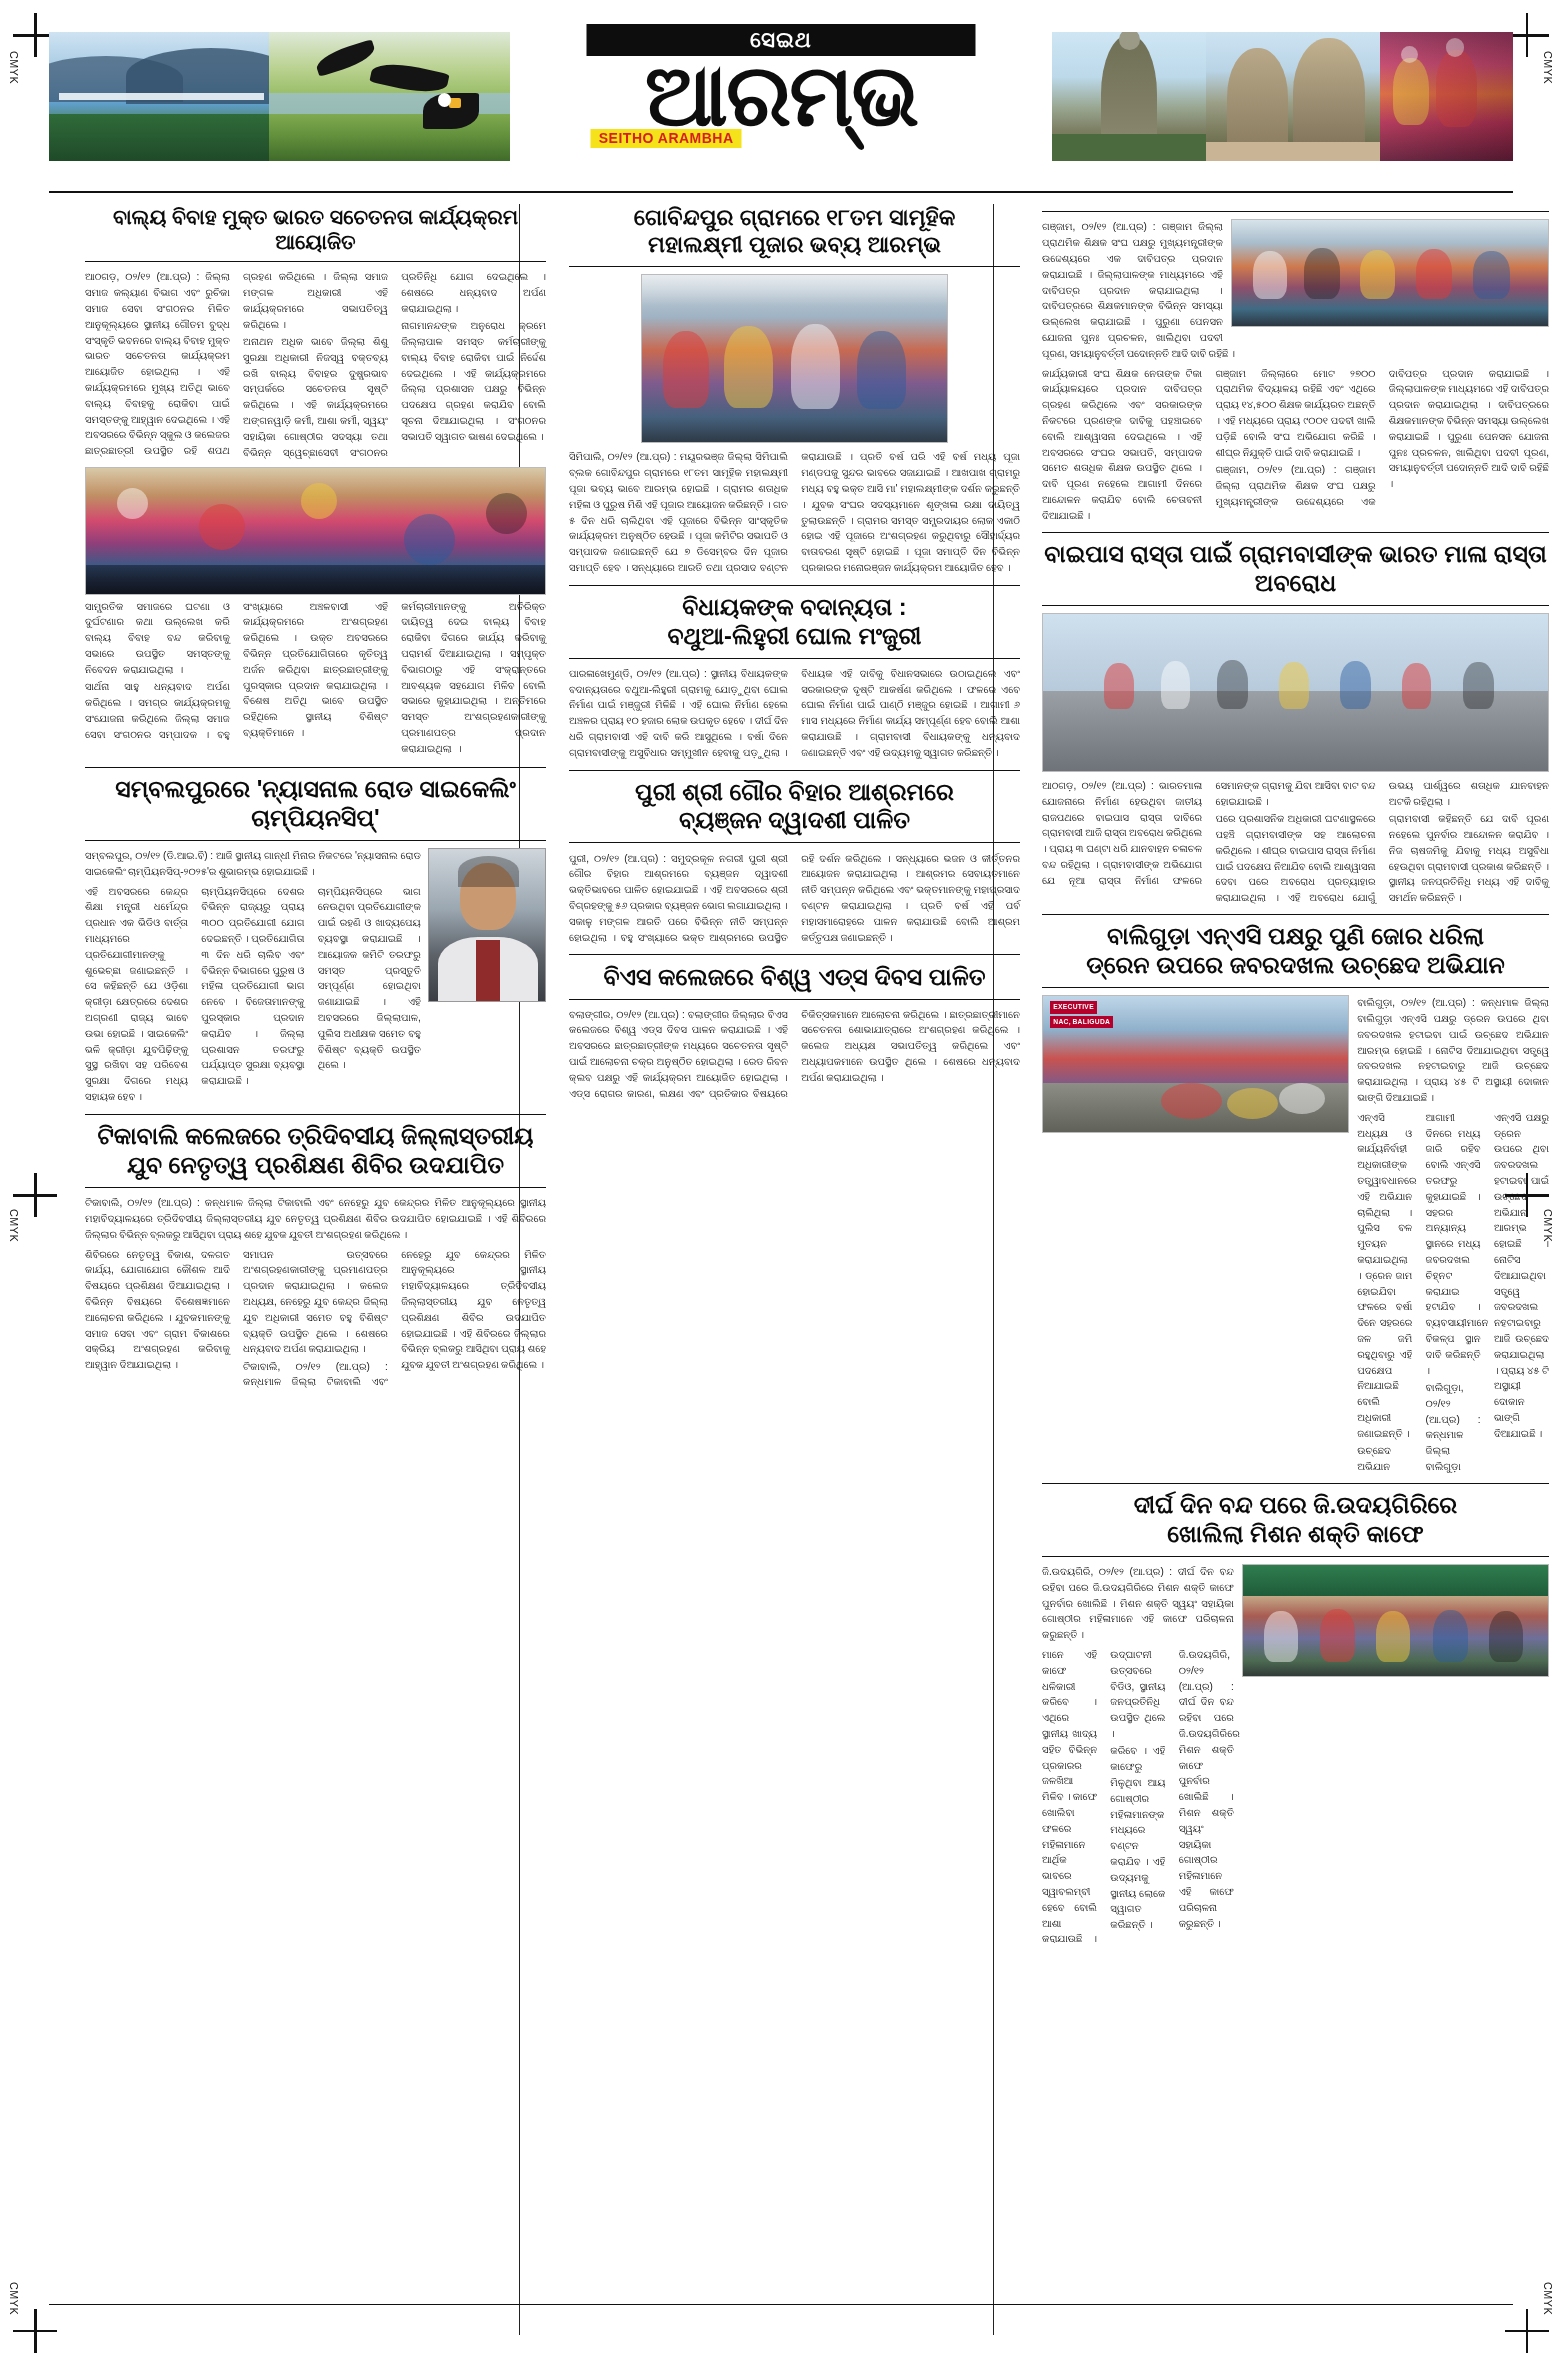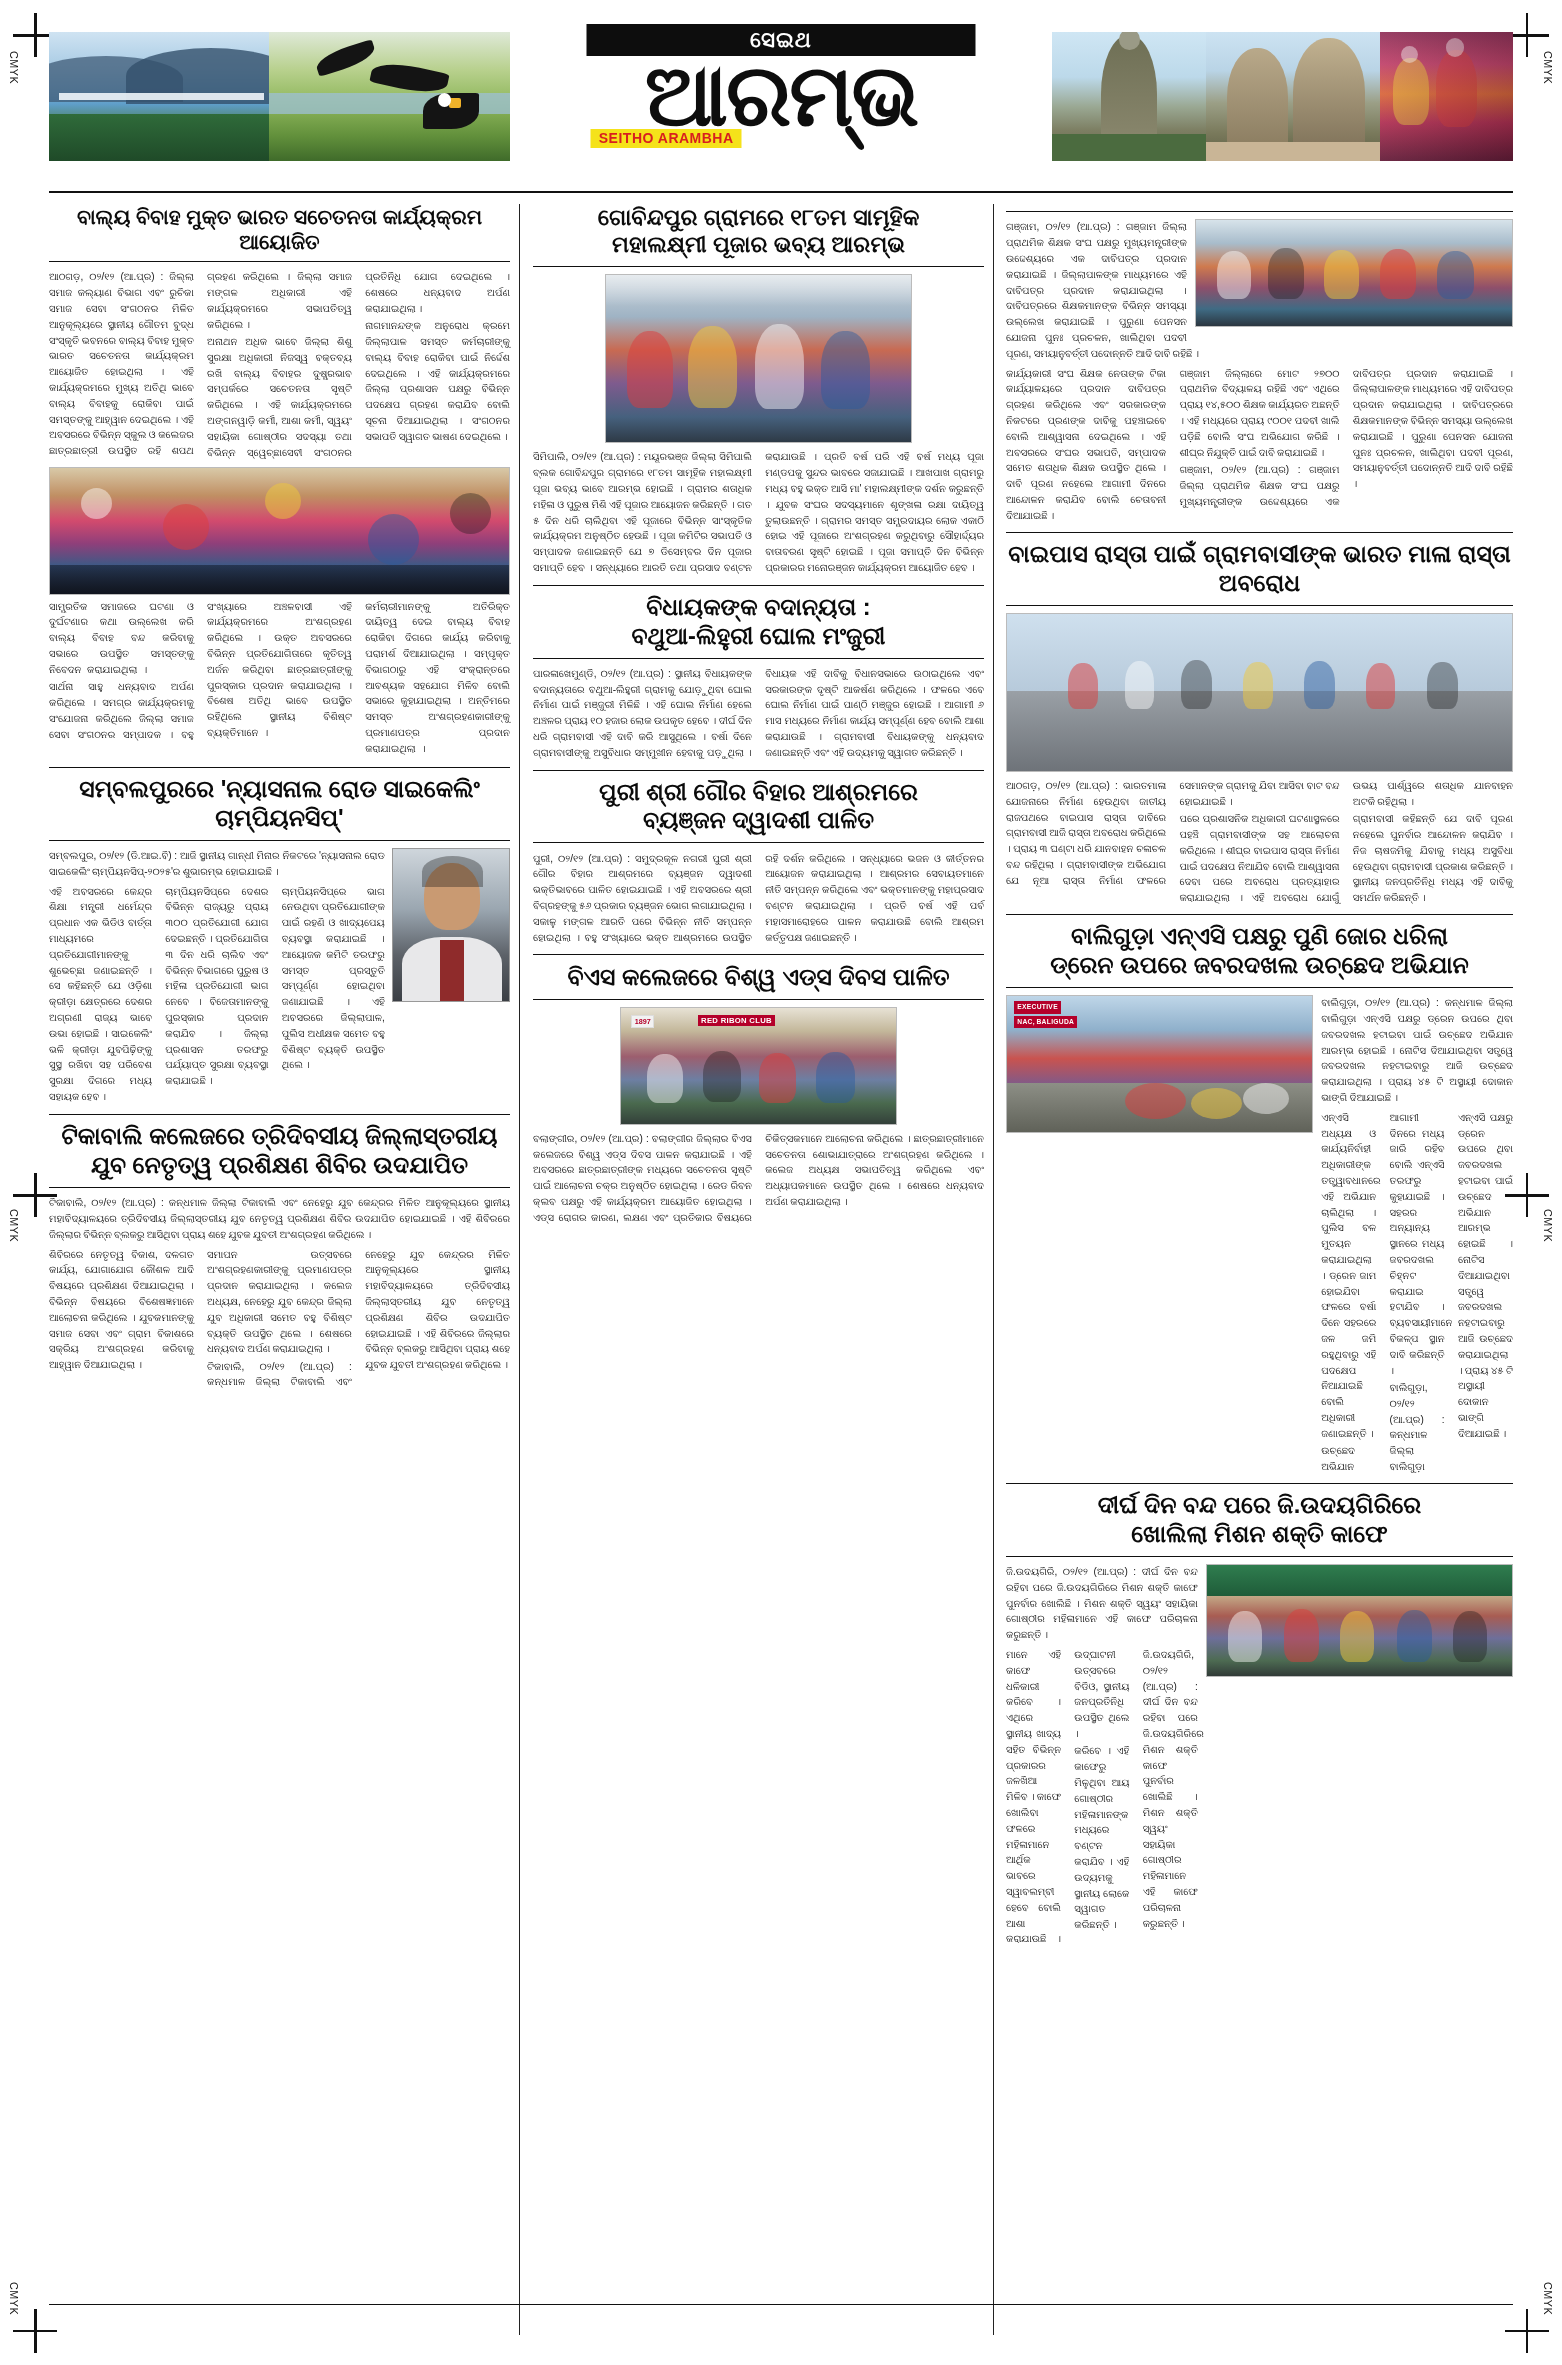--- a/index.html
+++ b/index.html
@@ -46,21 +46,21 @@
                 font-size:14px; font-weight:bold; letter-spacing:0.5px;
                 padding:1.5px 8.2px 2px; margin-top:-13.3px; position:relative; z-index:3;
                 font-family:"Liberation Sans", sans-serif; }
   .dateline { position:absolute; left:0; right:0; top:162px; text-align:center;
               font-size:14.3px; font-weight:bold; color:#111; letter-spacing:0.3px; }
 
   .rule { position:absolute; background:#111; }
 
   
   .content { position:absolute; left:49px; top:204px; width:1464px; }
-  .col { position:absolute; top:0; }
+  .col { position:absolute; top:0;margin-left:36px; }
   .c1 { left:0;    width:461px; }
   .c2 { left:484px; width:451px; }
   .c3 { left:957px; width:507px; }
 
   .vline { position:absolute; top:0; width:1px; background:#222; }
 
   
   .hl { font-weight:bold; color:#0b0b0b; text-align:center;
         font-family:"Liberation Sans", sans-serif; line-height:1.22; }
   .hl-1 { font-size:20.5px; }
@@ -279,28 +279,20 @@
         <div class="body2 txt">
           <p>ପୁରୀ, ୦୨/୧୨ (ଆ.ପ୍ର) : ସମୁଦ୍ରକୂଳ ନଗରୀ ପୁରୀ ଶ୍ରୀ ଗୌର ବିହାର ଆଶ୍ରମରେ ବ୍ୟଞ୍ଜନ ଦ୍ୱାଦଶୀ ଭକ୍ତିଭାବରେ ପାଳିତ ହୋଇଯାଇଛି । ଏହି ଅବସରରେ ଶ୍ରୀ ବିଗ୍ରହଙ୍କୁ ୫୬ ପ୍ରକାର ବ୍ୟଞ୍ଜନ ଭୋଗ ଲଗାଯାଇଥିଲା । ସକାଳୁ ମଙ୍ଗଳ ଆରତି ପରେ ବିଭିନ୍ନ ନୀତି ସମ୍ପନ୍ନ ହୋଇଥିଲା । ବହୁ ସଂଖ୍ୟାରେ ଭକ୍ତ ଆଶ୍ରମରେ ଉପସ୍ଥିତ ରହି ଦର୍ଶନ କରିଥିଲେ । ସନ୍ଧ୍ୟାରେ ଭଜନ ଓ କୀର୍ତ୍ତନର ଆୟୋଜନ କରାଯାଇଥିଲା । ଆଶ୍ରମର ସେବାୟତମାନେ ନୀତି ସମ୍ପନ୍ନ କରିଥିଲେ ଏବଂ ଭକ୍ତମାନଙ୍କୁ ମହାପ୍ରସାଦ ବଣ୍ଟନ କରାଯାଇଥିଲା । ପ୍ରତି ବର୍ଷ ଏହି ପର୍ବ ମହାସମାରୋହରେ ପାଳନ କରାଯାଉଛି ବୋଲି ଆଶ୍ରମ କର୍ତ୍ତୃପକ୍ଷ ଜଣାଇଛନ୍ତି ।</p>
         </div>
       </div>
 
       <div class="sep" style="margin-top:8.2px;"></div>
 
       <div>
         <div class="hl hl-2">ବିଏସ କଲେଜରେ ବିଶ୍ୱ ଏଡ୍ସ ଦିବସ ପାଳିତ</div>
         <div class="sep"></div>
-        <div class="imgbox grp4" style="width:277px; height:118px; margin:0 auto 6.1px; position:relative;">
-          <span class="banner-w" style="left:10.2px; top:7.2px;">1897</span>
-          <span class="banner" style="left:77px; top:7.2px;">RED RIBON CLUB</span>
-          <div class="blob b1" style="left:25.6px; top:46px; width:36px; height:49px; border-radius:45% 45% 28% 28%;"></div>
-          <div class="blob b2" style="left:82px; top:43px; width:38px; height:51px; border-radius:45% 45% 28% 28%;"></div>
-          <div class="blob b3" style="left:138px; top:45px; width:37px; height:50px; border-radius:45% 45% 28% 28%;"></div>
-          <div class="blob b5" style="left:195px; top:44px; width:39px; height:51px; border-radius:45% 45% 28% 28%;"></div>
-        </div>
         <div class="body2 txt">
           <p>ବଲାଙ୍ଗୀର, ୦୨/୧୨ (ଆ.ପ୍ର) : ବଲାଙ୍ଗୀର ଜିଲ୍ଲାର ବିଏସ କଲେଜରେ ବିଶ୍ୱ ଏଡ୍ସ ଦିବସ ପାଳନ କରାଯାଇଛି । ଏହି ଅବସରରେ ଛାତ୍ରଛାତ୍ରୀଙ୍କ ମଧ୍ୟରେ ସଚେତନତା ସୃଷ୍ଟି ପାଇଁ ଆଲୋଚନା ଚକ୍ର ଅନୁଷ୍ଠିତ ହୋଇଥିଲା । ରେଡ ରିବନ କ୍ଲବ ପକ୍ଷରୁ ଏହି କାର୍ଯ୍ୟକ୍ରମ ଆୟୋଜିତ ହୋଇଥିଲା । ଏଡ୍ସ ରୋଗର କାରଣ, ଲକ୍ଷଣ ଏବଂ ପ୍ରତିକାର ବିଷୟରେ ଚିକିତ୍ସକମାନେ ଆଲୋଚନା କରିଥିଲେ । ଛାତ୍ରଛାତ୍ରୀମାନେ ସଚେତନତା ଶୋଭାଯାତ୍ରାରେ ଅଂଶଗ୍ରହଣ କରିଥିଲେ । କଲେଜ ଅଧ୍ୟକ୍ଷ ସଭାପତିତ୍ୱ କରିଥିଲେ ଏବଂ ଅଧ୍ୟାପକମାନେ ଉପସ୍ଥିତ ଥିଲେ । ଶେଷରେ ଧନ୍ୟବାଦ ଅର୍ପଣ କରାଯାଇଥିଲା ।</p>
         </div>
       </div>
 
     </div>
 
     <div class="col c3">
 
       <div>

